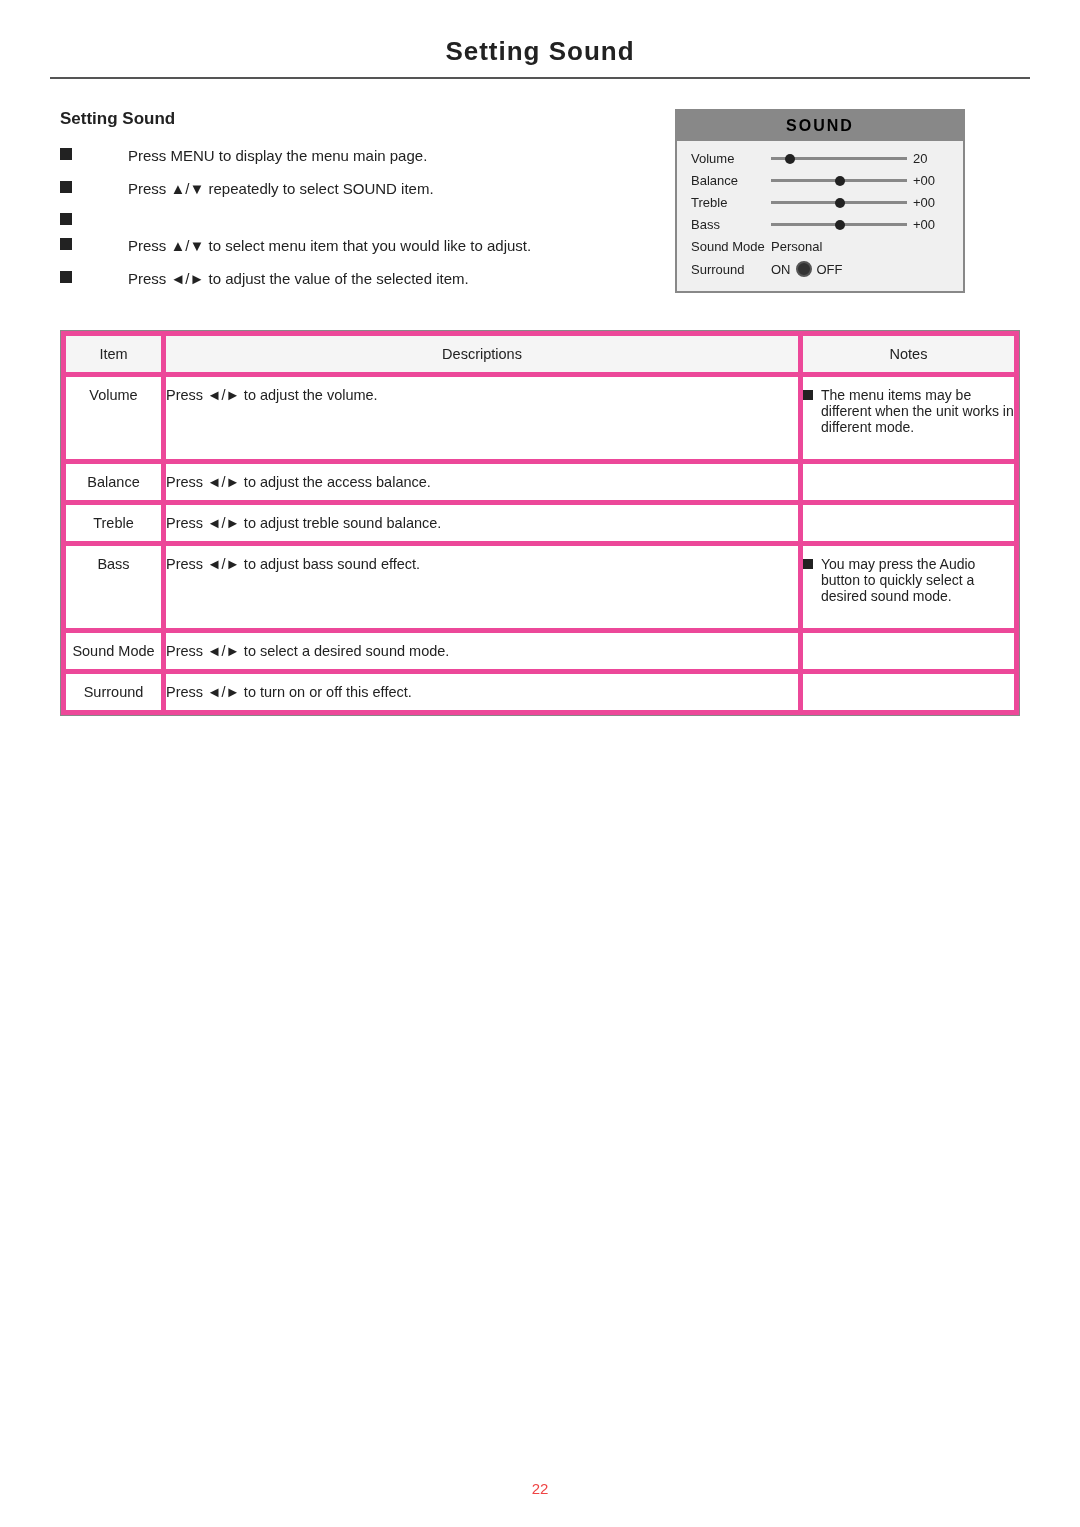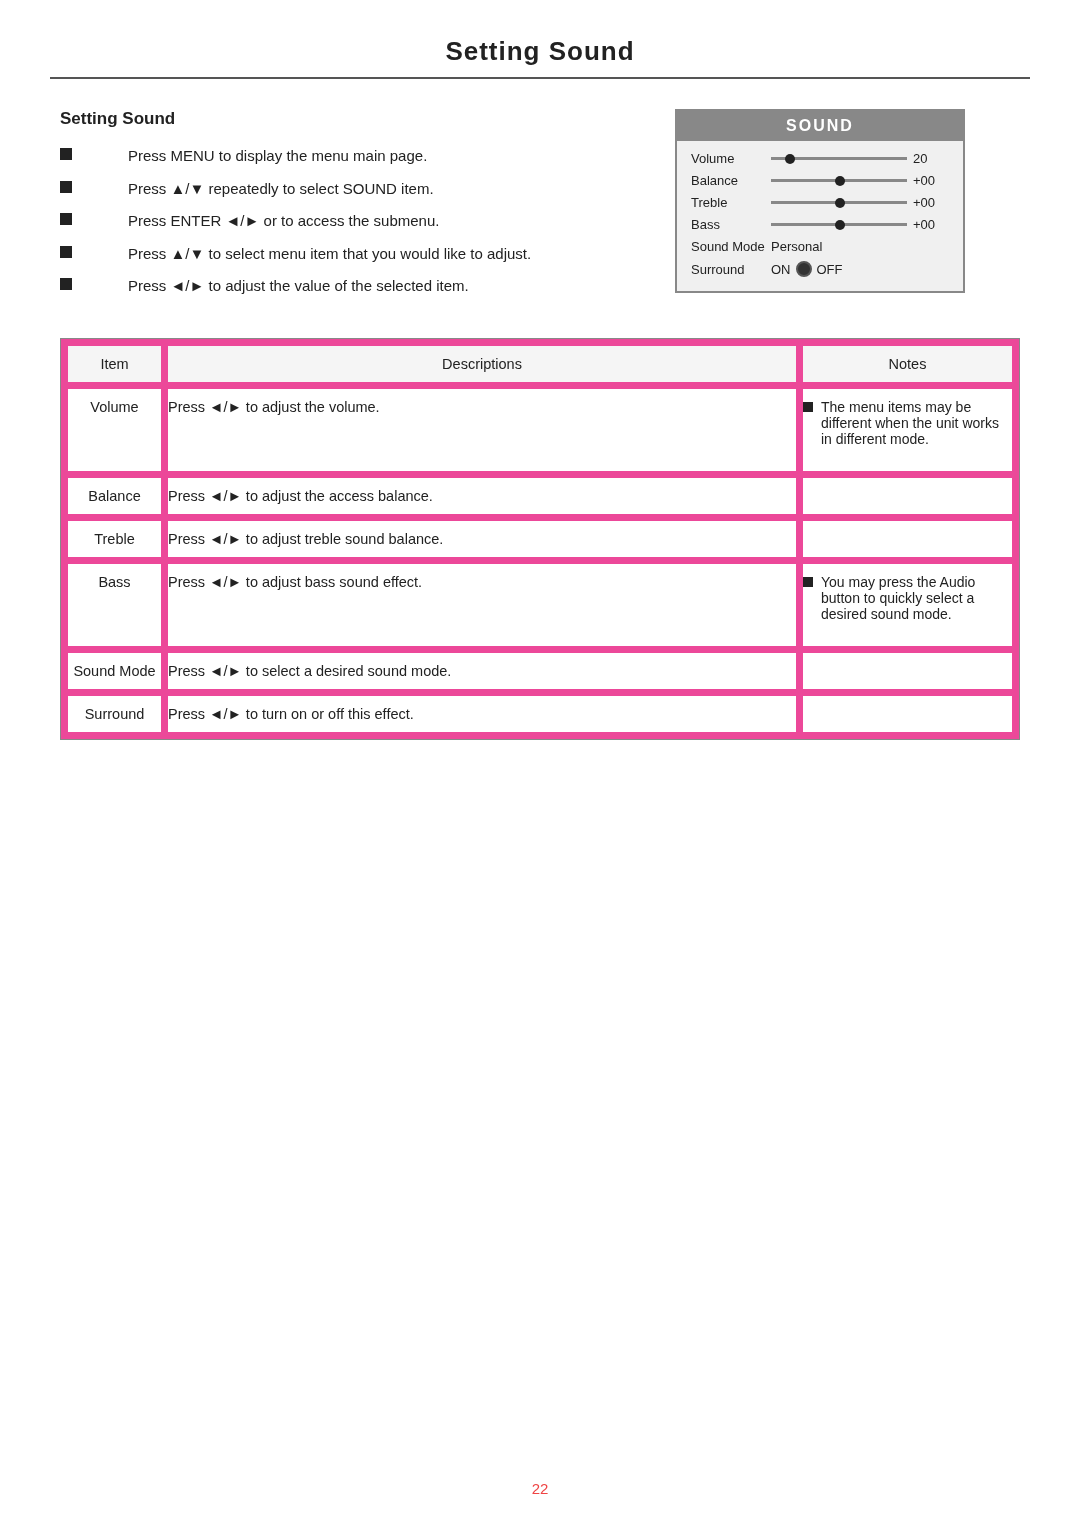--- a/index.html
+++ b/index.html
@@ -77,21 +77,21 @@
     }
 
     .sound-panel {
       border: 2px solid #888;
       width: 290px;
       background: #f0f0f0;
     }
 
     .sound-panel-title {
       background: #888;
-      color: #ffffff;
+      color: #000000;
       text-align: center;
       font-weight: bold;
       font-size: 16px;
       padding: 6px 0;
       letter-spacing: 2px;
     }
 
     .sound-panel-body {
       padding: 10px 14px 14px 14px;
       background: #f0f0f0;
@@ -187,21 +187,21 @@
       margin: 20px 60px 30px 60px;
       border: 1.5px solid #888;
     }
 
     .table-main {
       width: 100%;
       border-collapse: collapse;
     }
 
     .table-main th, .table-main td {
-      border: 7px solid #ec4899;
+      border: 5px solid #ec4899;
       padding: 10px 0;
       vertical-align: top;
       font-size: 14.5px;
     }
 
     .table-main thead th {
       background: #f5f5f5;
       font-weight: normal;
       text-align: center;
     }
@@ -255,21 +255,20 @@
     <li>
           <span class="bullet-square"></span>
           <span>Press MENU to display the menu main page.</span>
         </li>
         <li>
           <span class="bullet-square"></span>
           <span>Press ▲/▼ repeatedly to select SOUND item.</span>
         </li>
         <li>
           <span class="bullet-square"></span>
-          <span>Press ENTER ◄/► or to access the submenu.</span>
         </li>
         <li>
           <span class="bullet-square"></span>
           <span>Press ▲/▼ to select menu item that you would like to adjust.</span>
         </li>
         <li>
           <span class="bullet-square"></span>
           <span>Press ◄/► to adjust the value of the selected item.</span>
         </li>
       </ul>

